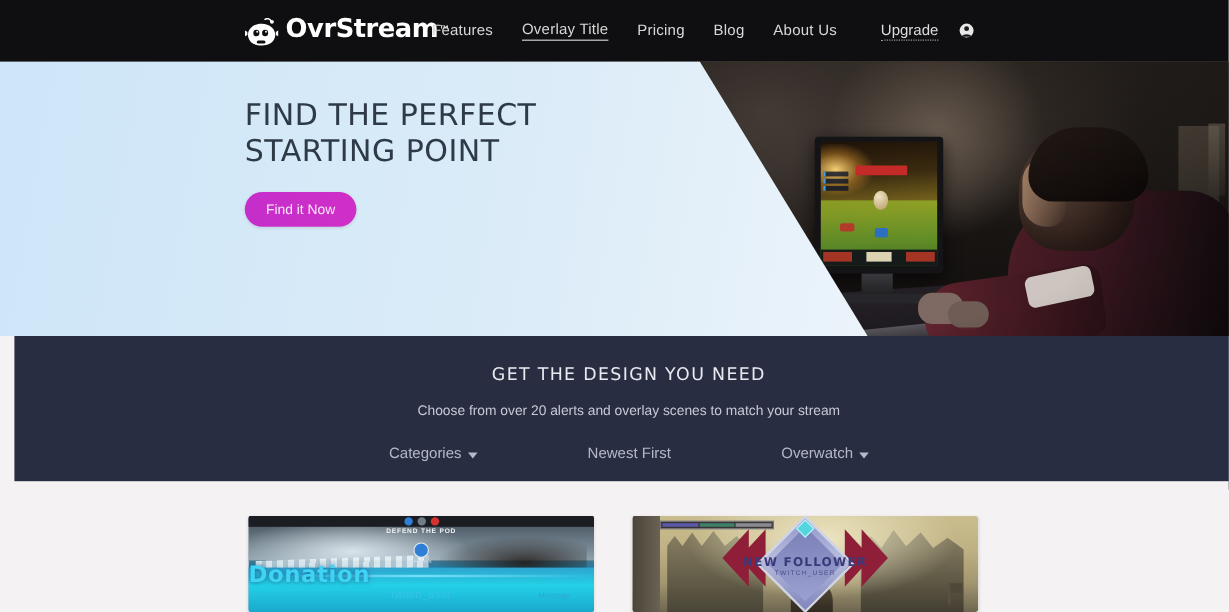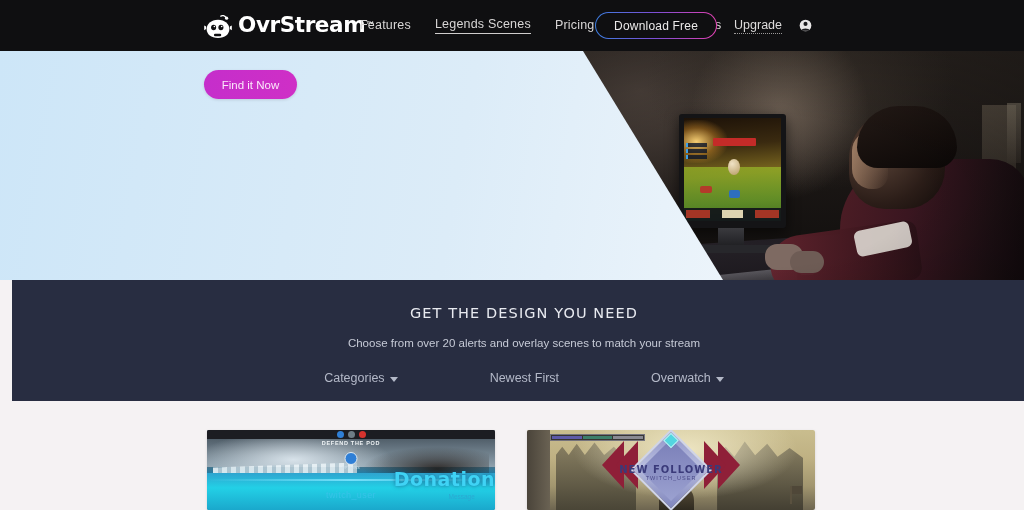--- a/index.html
+++ b/index.html
@@ -305,21 +305,21 @@
   .c1-badge {
     position:absolute; top:27%; left:50%; transform:translateX(-50%);
     width:13px; height:13px; border-radius:50%;
     background:#2f7fd6; border:1.5px solid #dfe9f0;
   }
   .c1-badge-label{
     position:absolute; top:45%; left:50%; transform:translateX(-50%);
     color:#cfe3ef; font-size:3.5px; letter-spacing:.3px;
   }
   .c1-donation {
-    position:absolute; top:47%; left:0; width:100%; text-align:right;
+    position:absolute; top:47%; left:0; width:100%; text-align:left;
     color:#3fd3f5; font-size:19px; font-weight:bold; letter-spacing:.5px;
     text-shadow:0 0 4px rgba(20,90,130,.8);
     font-family:"DejaVu Sans", sans-serif;
   }
   .c1-user {
     position:absolute; top:75%; left:0; width:100%; text-align:center;
     color:#37c3e8; font-size:9px; letter-spacing:.4px;
   }
   .c1-msg {
     position:absolute; top:79%; right:7%;
@@ -441,30 +441,27 @@
         <rect x="13" y="24.2" width="9" height="3.3" rx="1.6" fill="#0f0f11"></rect>
         <path d="M3.4 15.5 L1 14 L1 20 L3.4 18.6 Z" fill="#fff"></path>
         <path d="M32.6 15.5 L35 14 L35 20 L32.6 18.6 Z" fill="#fff"></path>
       </svg>
       <span class="logo-text">OvrStream</span>
       <span class="logo-tm">™</span>
     </div>
 
     <div class="nav-links">
       <a class="nav-link" href="#">Features</a>
-      <a class="nav-link active" href="#">Legends Scenes</a>
+      <a class="nav-link active" href="#">Overlay Title</a>
       <a class="nav-link" href="#">Pricing</a>
       <a class="nav-link" href="#">Blog</a>
       <a class="nav-link" href="#">About Us</a>
     </div>
 
     <div class="nav-right">
-      <div class="btn-download">
-        <span>Download Free</span>
-      </div>
       <span class="upgrade">Upgrade</span>
       <svg class="avatar-icon" viewBox="0 0 16 16">
         <circle cx="8" cy="8" r="7.2" fill="#e9e7e7"></circle>
         <circle cx="8" cy="6" r="2.5" fill="#1a1a1c"></circle>
         <path d="M2.6 14.4 C3.6 10.8, 12.4 10.8, 13.4 14.4 Z" fill="#1a1a1c"></path>
       </svg>
     </div>
   </nav>
 
   <section class="hero">
@@ -512,20 +509,24 @@
       <div class="person-head"></div>
       <div class="person-face-light"></div>
       <div class="person-hair"></div>
 
       <div class="hero-vignette"></div>
     </div>
 
     <div class="hero-wedge"></div>
 
     <div class="hero-content">
+      <h1 class="hero-title">
+        <span>FIND THE PERFECT</span><br>
+        <span>STARTING POINT</span>
+      </h1>
       <button class="btn-find">Find it Now</button>
     </div>
   </section>
 
   <section class="dark-sec">
     <div class="dark-title">GET THE DESIGN YOU NEED</div>
     <div class="dark-sub">Choose from over 20 alerts and overlay scenes to match your stream</div>
 
     <div class="filters">
       <div class="filter">

